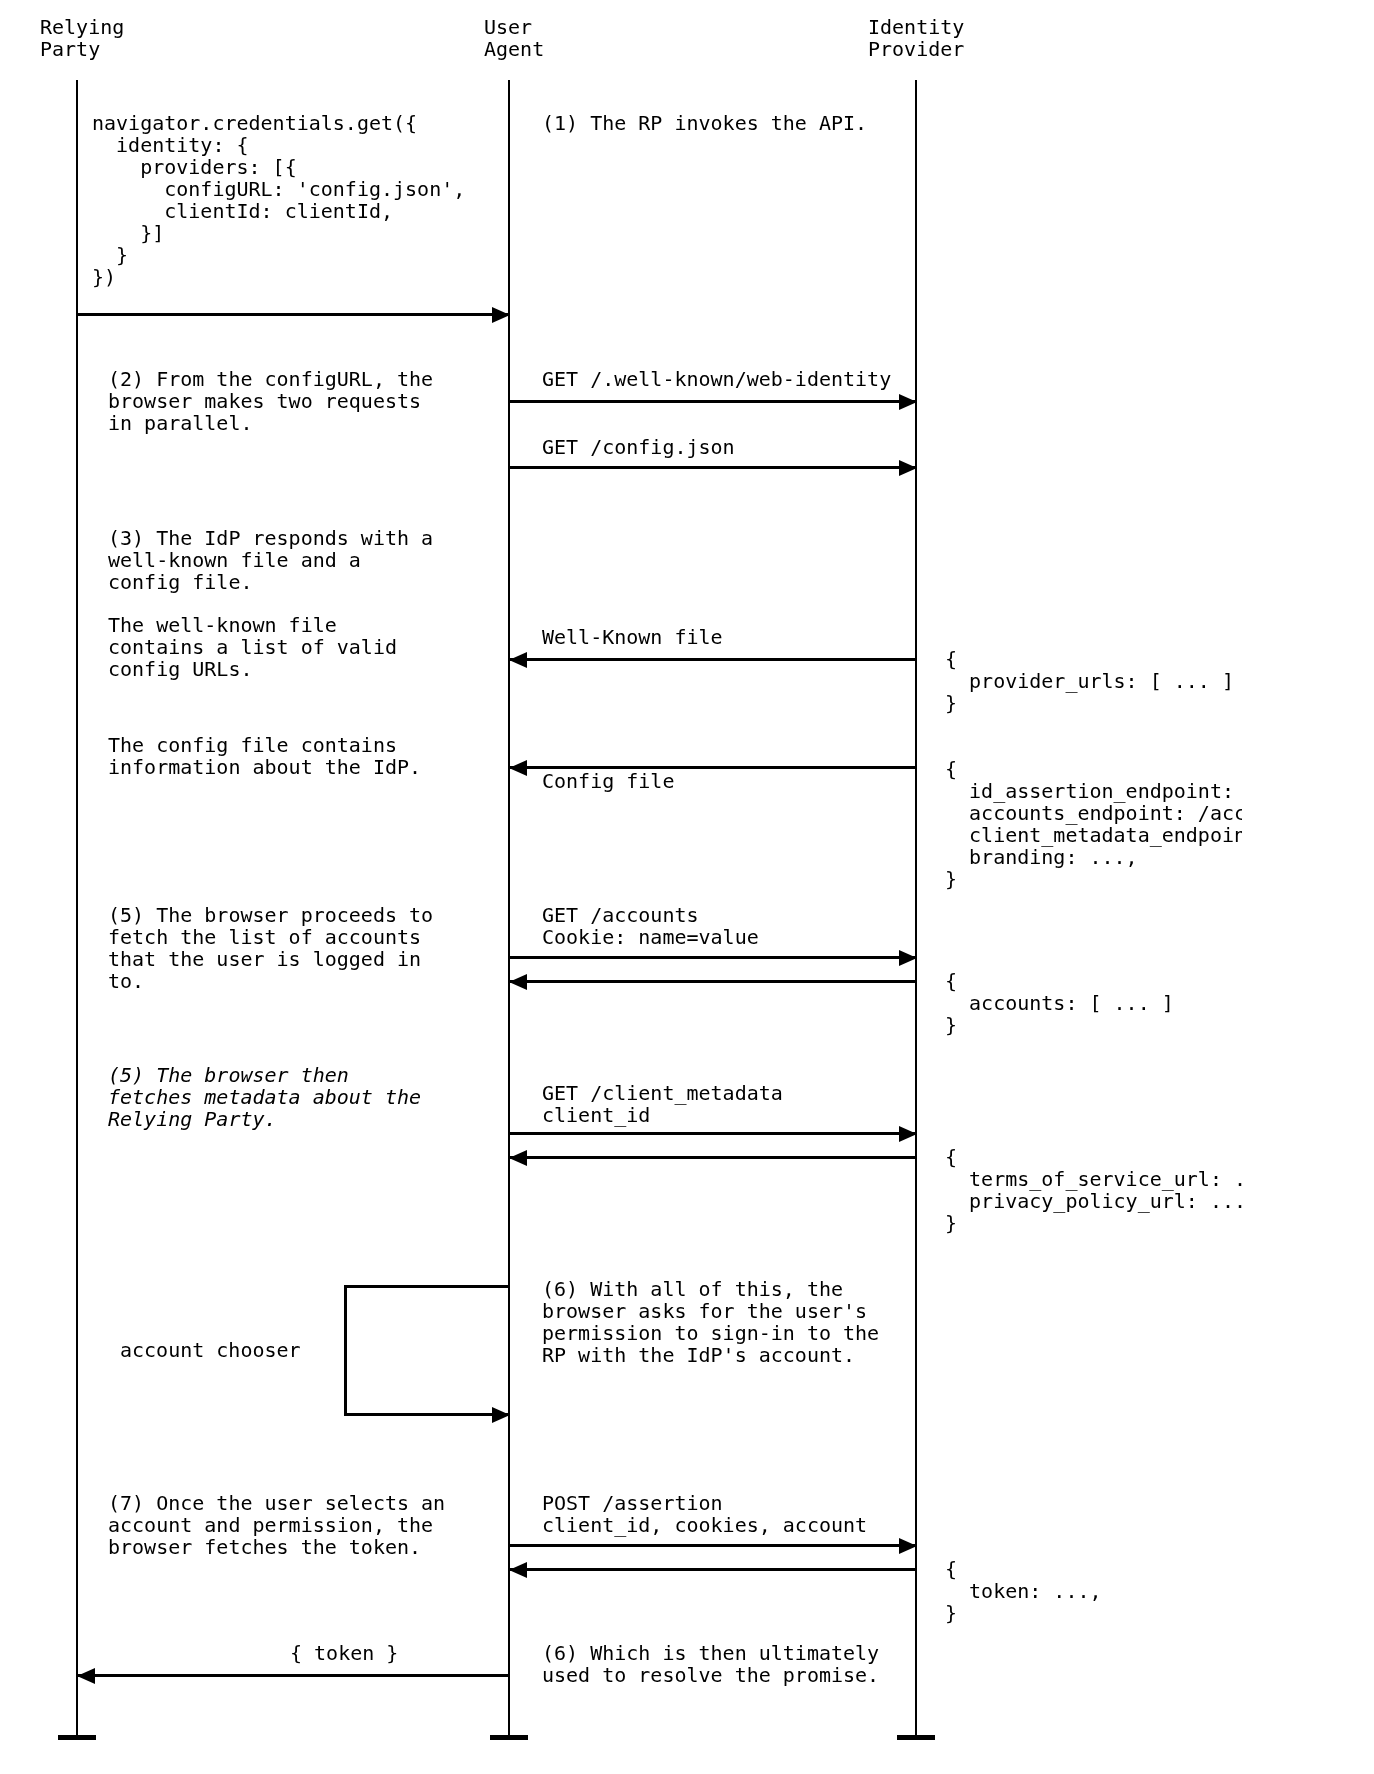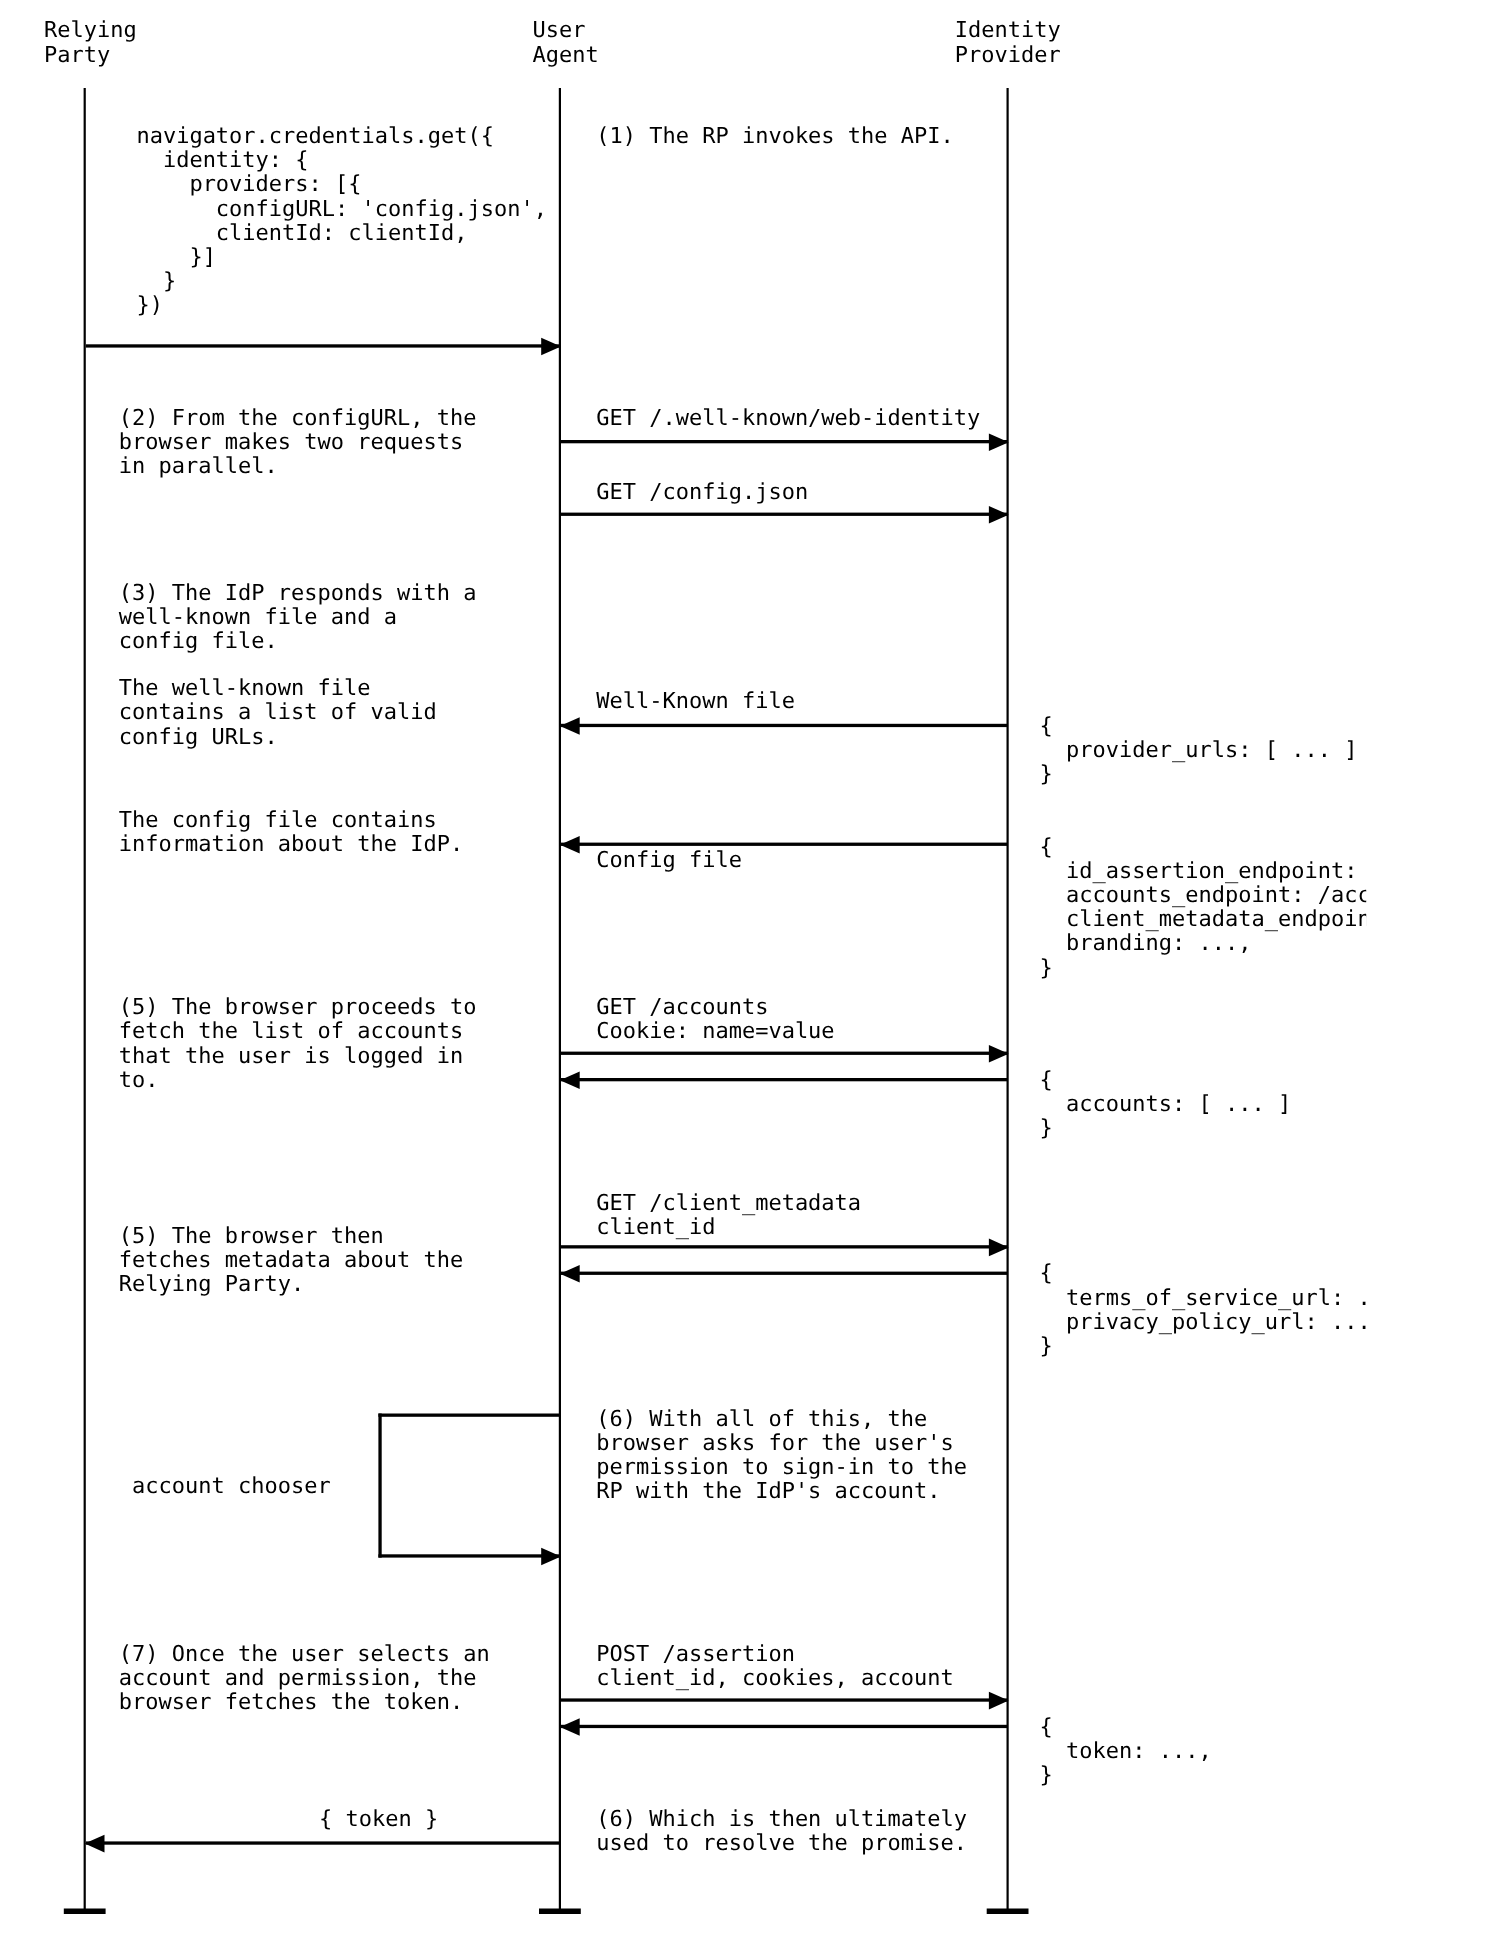--- a/index.html
+++ b/index.html
@@ -62,21 +62,21 @@
 Provider</div>
 
   <div class="lifeline" style="left:76px;  top:80px; height:1657px;"></div>
   <div class="lifeline" style="left:508px; top:80px; height:1657px;"></div>
   <div class="lifeline" style="left:915px; top:80px; height:1657px;"></div>
 
   <div class="foot" style="left:58px;  top:1735px;"></div>
   <div class="foot" style="left:490px; top:1735px;"></div>
   <div class="foot" style="left:897px; top:1735px;"></div>
 
-  <div class="t" style="left:124px; top:112px;">navigator.credentials.get({
+  <div class="t" style="left:92px; top:112px;">navigator.credentials.get({
   identity: {
     providers: [{
       configURL: 'config.json',
       clientId: clientId,
     }]
   }
 })</div>
   <div class="t" style="left:542px; top:112px;">(1) The RP invokes the API.</div>
   <div class="arrow right" style="left:78px; top:313px; width:431px;">
       <span class="head"></span>
@@ -131,21 +131,21 @@
   <div class="arrow right" style="left:510px; top:956px; width:406px;">
       <span class="head"></span>
     </div>
   <div class="arrow left" style="left:510px; top:980px; width:406px;">
       <span class="head"></span>
     </div>
   <div class="t" style="left:945px; top:970px;">{
   accounts: [ ... ]
 }</div>
 
-  <div class="t" style="left:108px; top:1112px;">(5) The browser then
+  <div class="t" style="left:108px; top:1064px;font-style:italic;">(5) The browser then
 fetches metadata about the
 Relying Party.</div>
   <div class="t" style="left:542px; top:1082px;">GET /client_metadata
 client_id</div>
   <div class="arrow right" style="left:510px; top:1132px; width:406px;">
       <span class="head"></span>
     </div>
   <div class="arrow left" style="left:510px; top:1156px; width:406px;">
       <span class="head"></span>
     </div>

